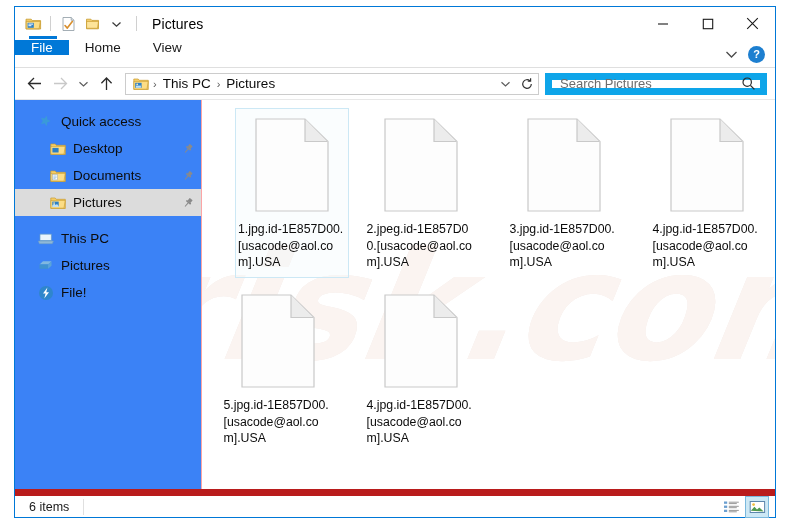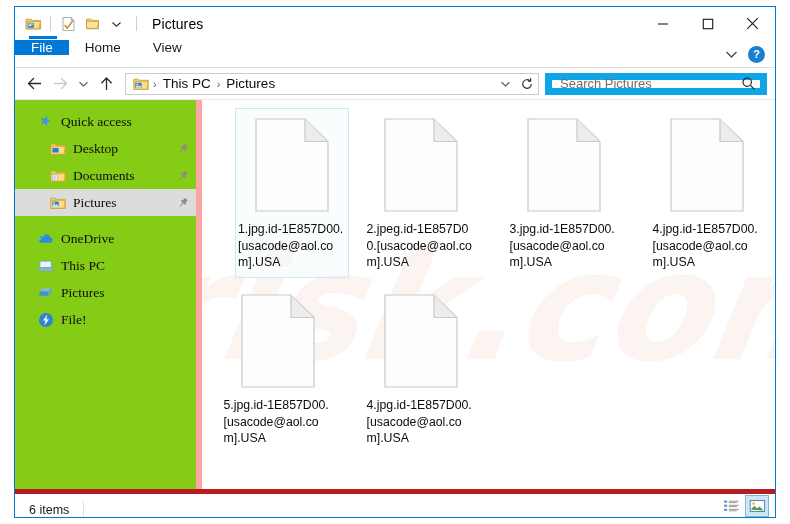--- a/index.html
+++ b/index.html
@@ -140,27 +140,26 @@
   }
   .searchbox input::placeholder { color: #6d6d6d; }
 
   
   .body {
     flex: 1 1 auto; display: flex; min-height: 0;
     position: relative;
   }
   .navpane {
     width: 187px; flex: 0 0 187px;
-    background: #84cc16;
-    border-right: 6px solid #fca5a5;
+    background: #3b82f6;
+    border-right: 1px solid #fca5a5;
     padding-top: 8px;
     overflow: hidden;
     position: relative;
     z-index: 2;
-    font-family: Liberation Serif, serif;
   }
   .nav-item {
     height: 27px; display: flex; align-items: center;
     padding-left: 22px; padding-right: 6px;
     font-size: 13.5px; color: #0c0c0c;
     position: relative;
   }
   .nav-item.indent { padding-left: 34px; }
   .nav-item.selected { background: #dcdcdc; }
   .nav-item .ico {
@@ -224,23 +223,23 @@
     position: absolute;
     font-family: "DejaVu Sans", sans-serif;
     font-weight: bold;
     font-style: italic;
     white-space: nowrap;
   }
 
   
   .statusbar {
     height: 28px; flex: 0 0 28px;
-    border-top: 5px solid #b91c1c;
+    border-top: 7px solid #b91c1c;
     background: #ffffff;
-    display: flex; align-items: flex-end;
+    display: flex; align-items: center;
     padding: 0 6px 0 14px;
     position: relative;
   }
   .status-text { font-size: 12.5px; color: #1a1a1a; }
   .status-sep { width: 1px; height: 16px; background: #e0e0e0; margin-left: 14px; }
   .viewbtns { margin-left: auto; display: flex; align-items: center; gap: 2px; }
   .viewbtn {
     width: 24px; height: 22px;
     display: flex; align-items: center; justify-content: center;
   }
@@ -460,29 +459,20 @@
               <rect x="4.1" y="1" width="3.8" height="3.4" rx=".5"></rect>
               <rect x="3.1" y="4.2" width="5.8" height="1.7" rx=".6"></rect>
               <rect x="5.5" y="5.8" width="1" height="4.8"></rect>
             </g>
           </svg>
         </span>
       </div>
 
       <div class="nav-gap"></div>
 
-      <div class="nav-item">
-        <span class="ico">
-          <svg width="17" height="13" viewBox="0 0 17 13">
-            <path d="M4.6 10.8h8.6a2.6 2.6 0 0 0 .3-5.18A3.7 3.7 0 0 0 6.6 4.2a2.9 2.9 0 0 0-2 6.6z" fill="#2c8fd6"></path>
-            <path d="M2.2 8.4a2.1 2.1 0 0 1 2-2.6 3 3 0 0 1 3.3-2.3l-.9.7A2.9 2.9 0 0 0 4.6 7z" fill="#59b2e8"></path>
-          </svg>
-        </span>
-        <span class="label">OneDrive</span>
-      </div>
 
       <div class="nav-item">
         <span class="ico">
           <svg width="17" height="14" viewBox="0 0 17 14">
             <path d="M3 2.2h11.4v6.4H3z" fill="#b8d9f0" stroke="#6f9ec4" stroke-width=".7"></path>
             <path d="M3.6 2.8h10.2v5.2H3.6z" fill="#e9f4fc"></path>
             <path d="M1.4 9.1h15l-1.1 2.6H2.4z" fill="#8fb8d8" stroke="#6f9ec4" stroke-width=".6"></path>
           </svg>
         </span>
         <span class="label">This PC</span>

